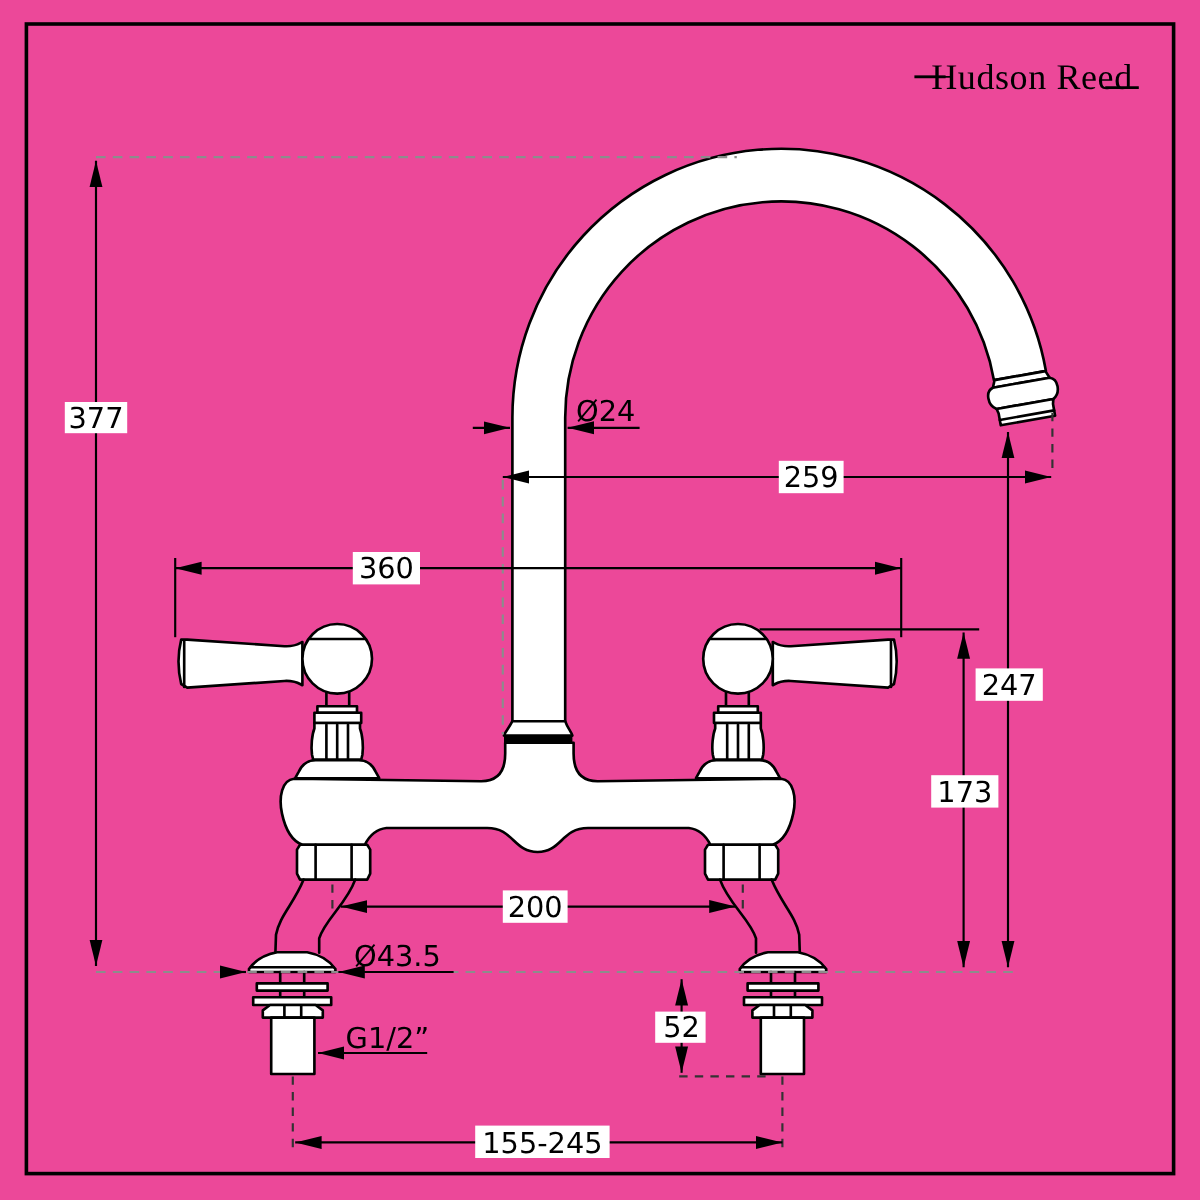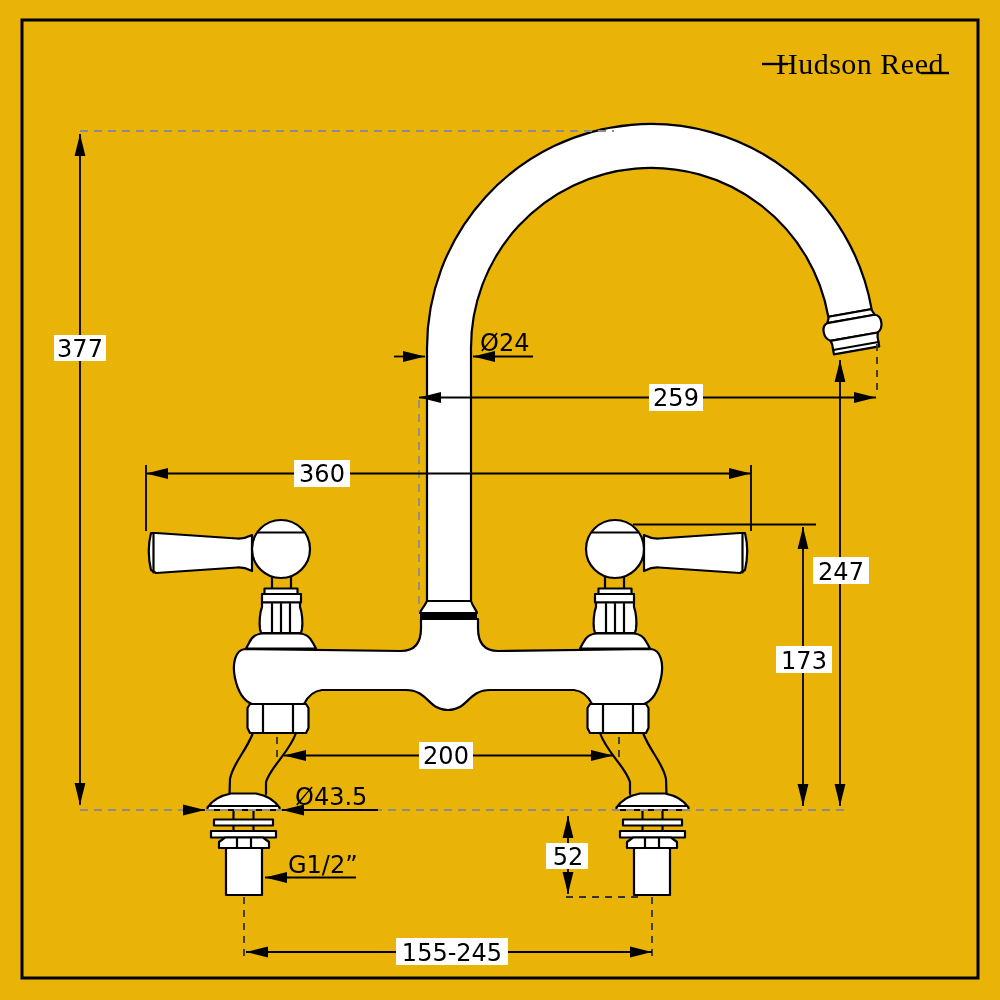--- a/index.html
+++ b/index.html
@@ -1,16 +1,16 @@
 <!DOCTYPE html>
 <html><head>
 <meta charset="utf-8">
 <style>
   html,body{margin:0;padding:0;background:#fff;}
-  .page{position:relative;width:1000px;height:1000px;background:#eab308;
+  .page{position:relative;width:1000px;height:1000px;background:#ec4899;
         font-family:"DejaVu Sans","Liberation Sans",sans-serif;}
   svg{position:absolute;left:0;top:0;}
   svg text{font-family:"DejaVu Sans","Liberation Sans",sans-serif;font-size:24px;fill:#000;}
   svg text.logo{font-family:"Liberation Serif","DejaVu Serif",serif;font-size:30px;letter-spacing:.5px;}
   .ol{fill:#fff;stroke:#000;stroke-width:2.2;stroke-linejoin:round;}
   .ln{fill:none;stroke:#000;stroke-width:2.2;stroke-linecap:round;}
   .dim{stroke:#000;stroke-width:1.8;fill:none;}
   .dashg{stroke:#8c8c8c;stroke-width:1.8;stroke-dasharray:8 6;fill:none;}
   .dashd{stroke:#333;stroke-width:1.8;stroke-dasharray:7 6;fill:none;}
   .gap{fill:#fff;stroke:none;}

